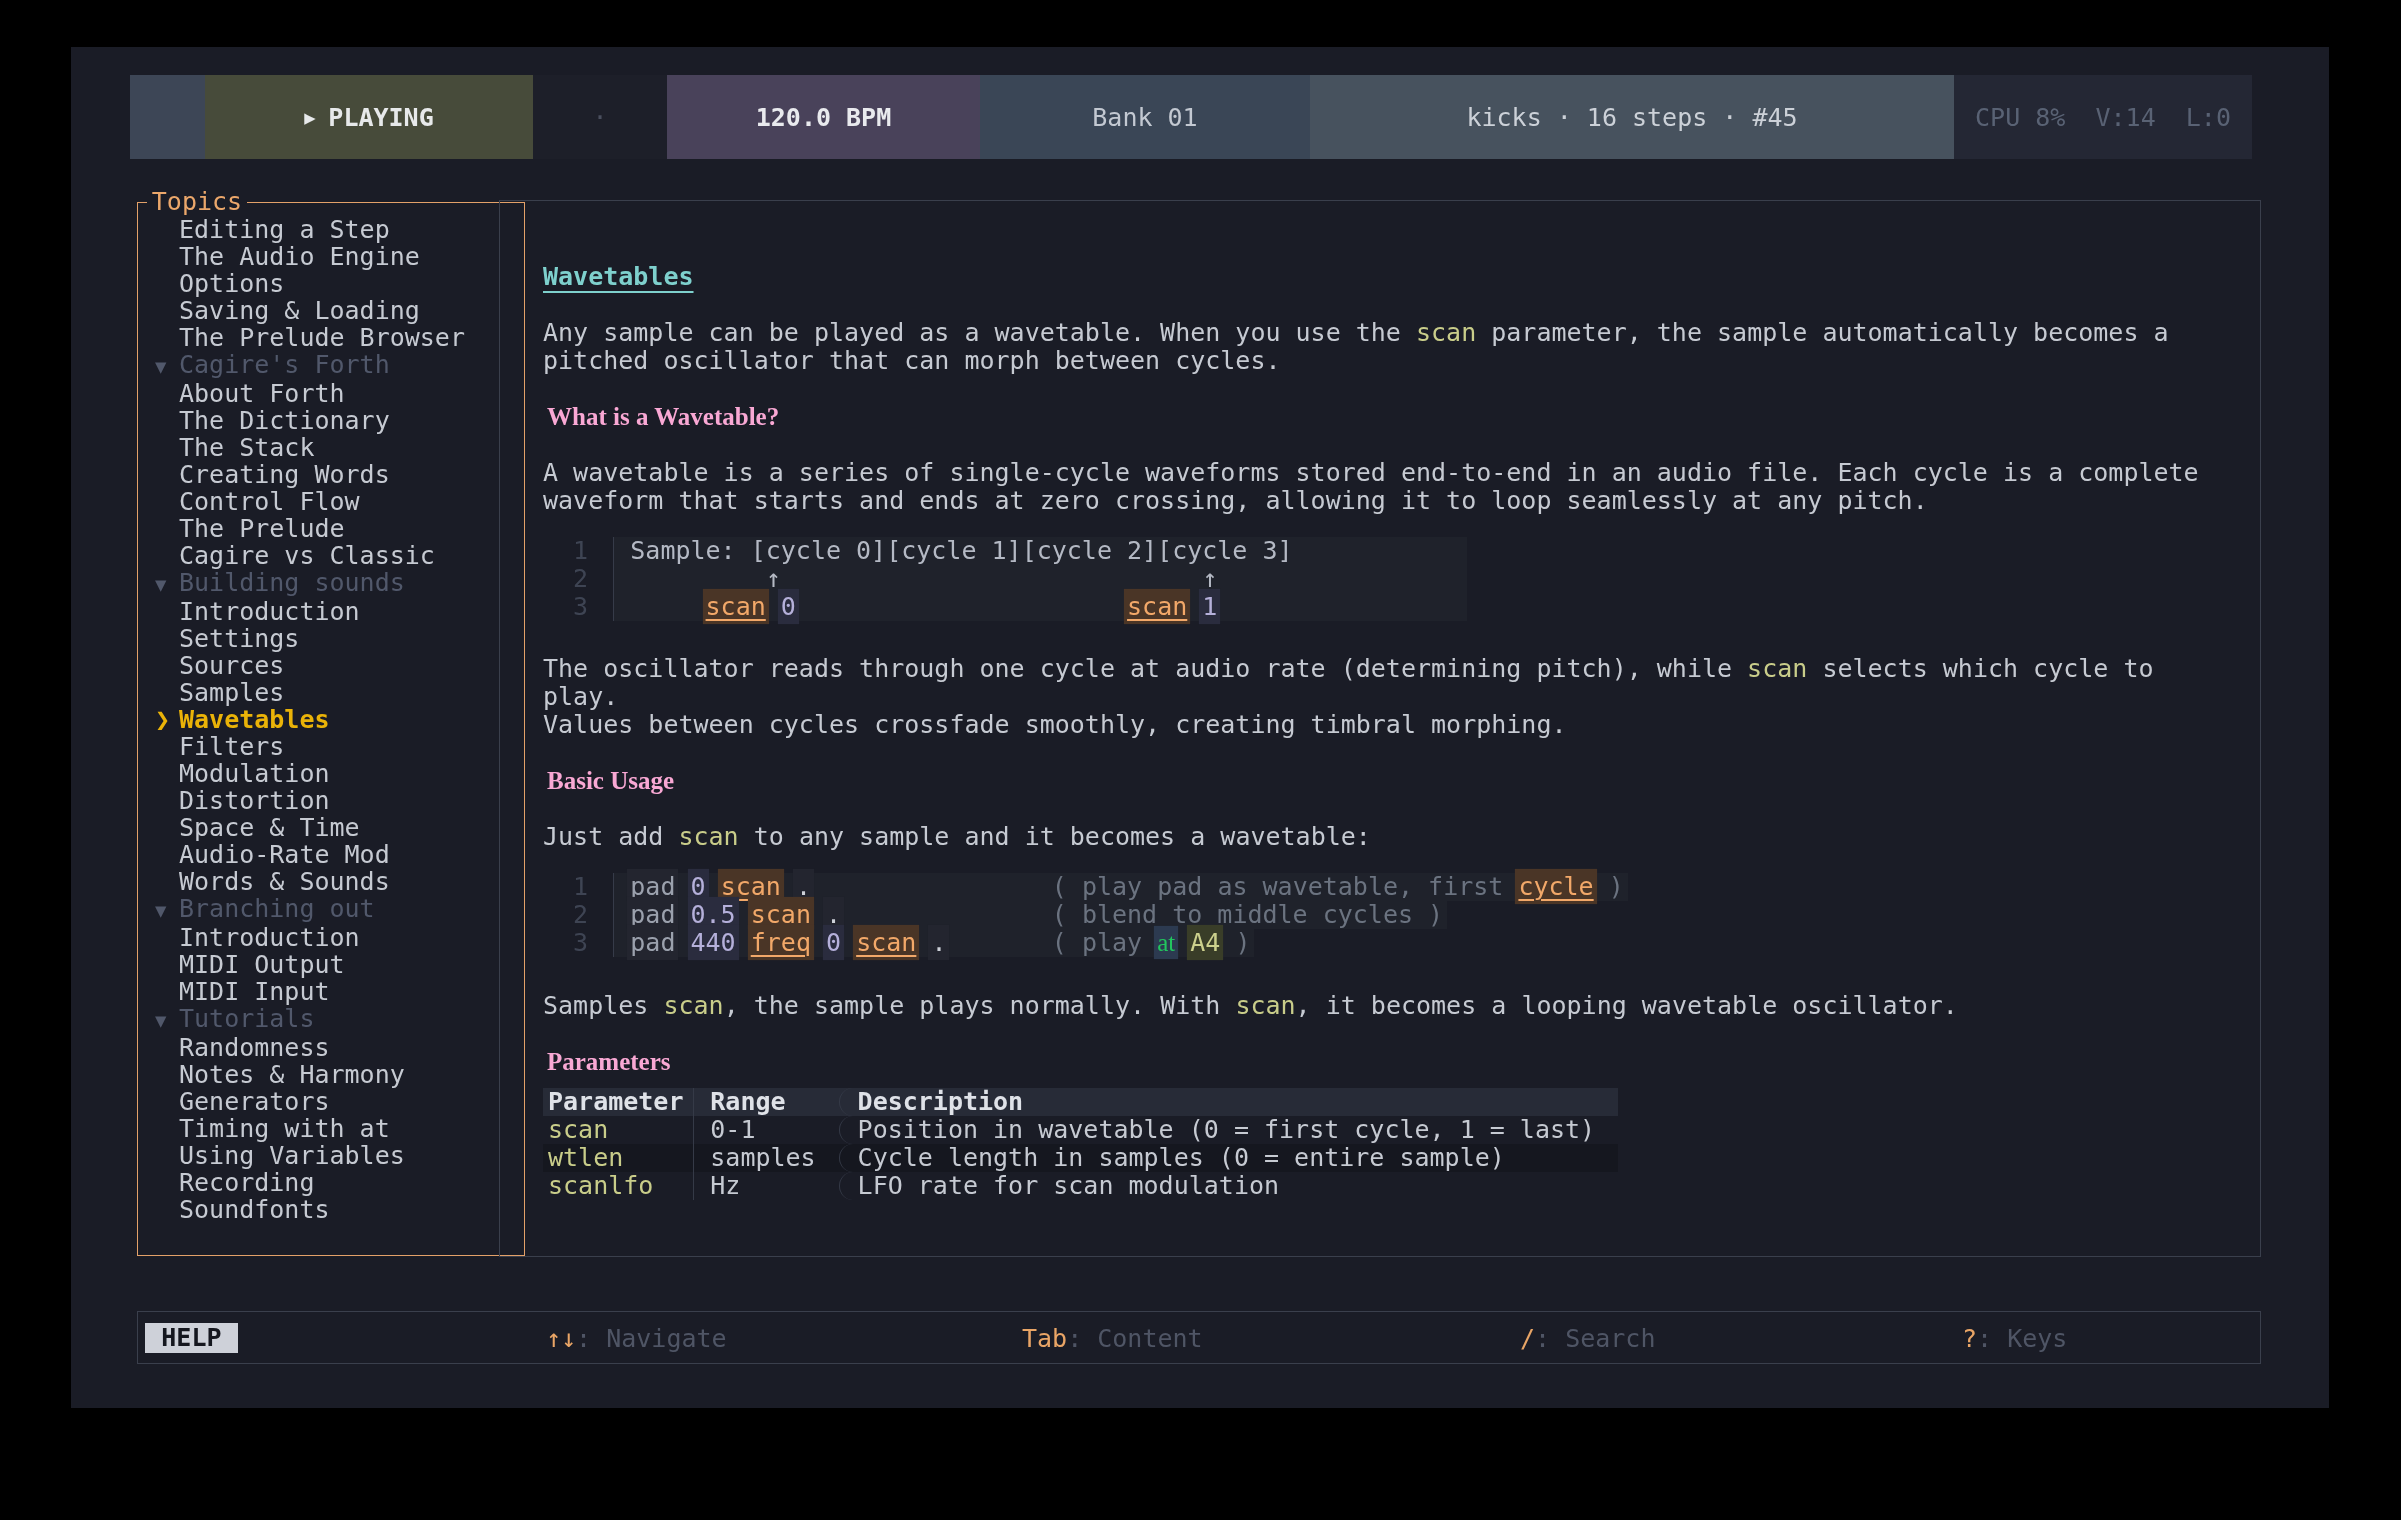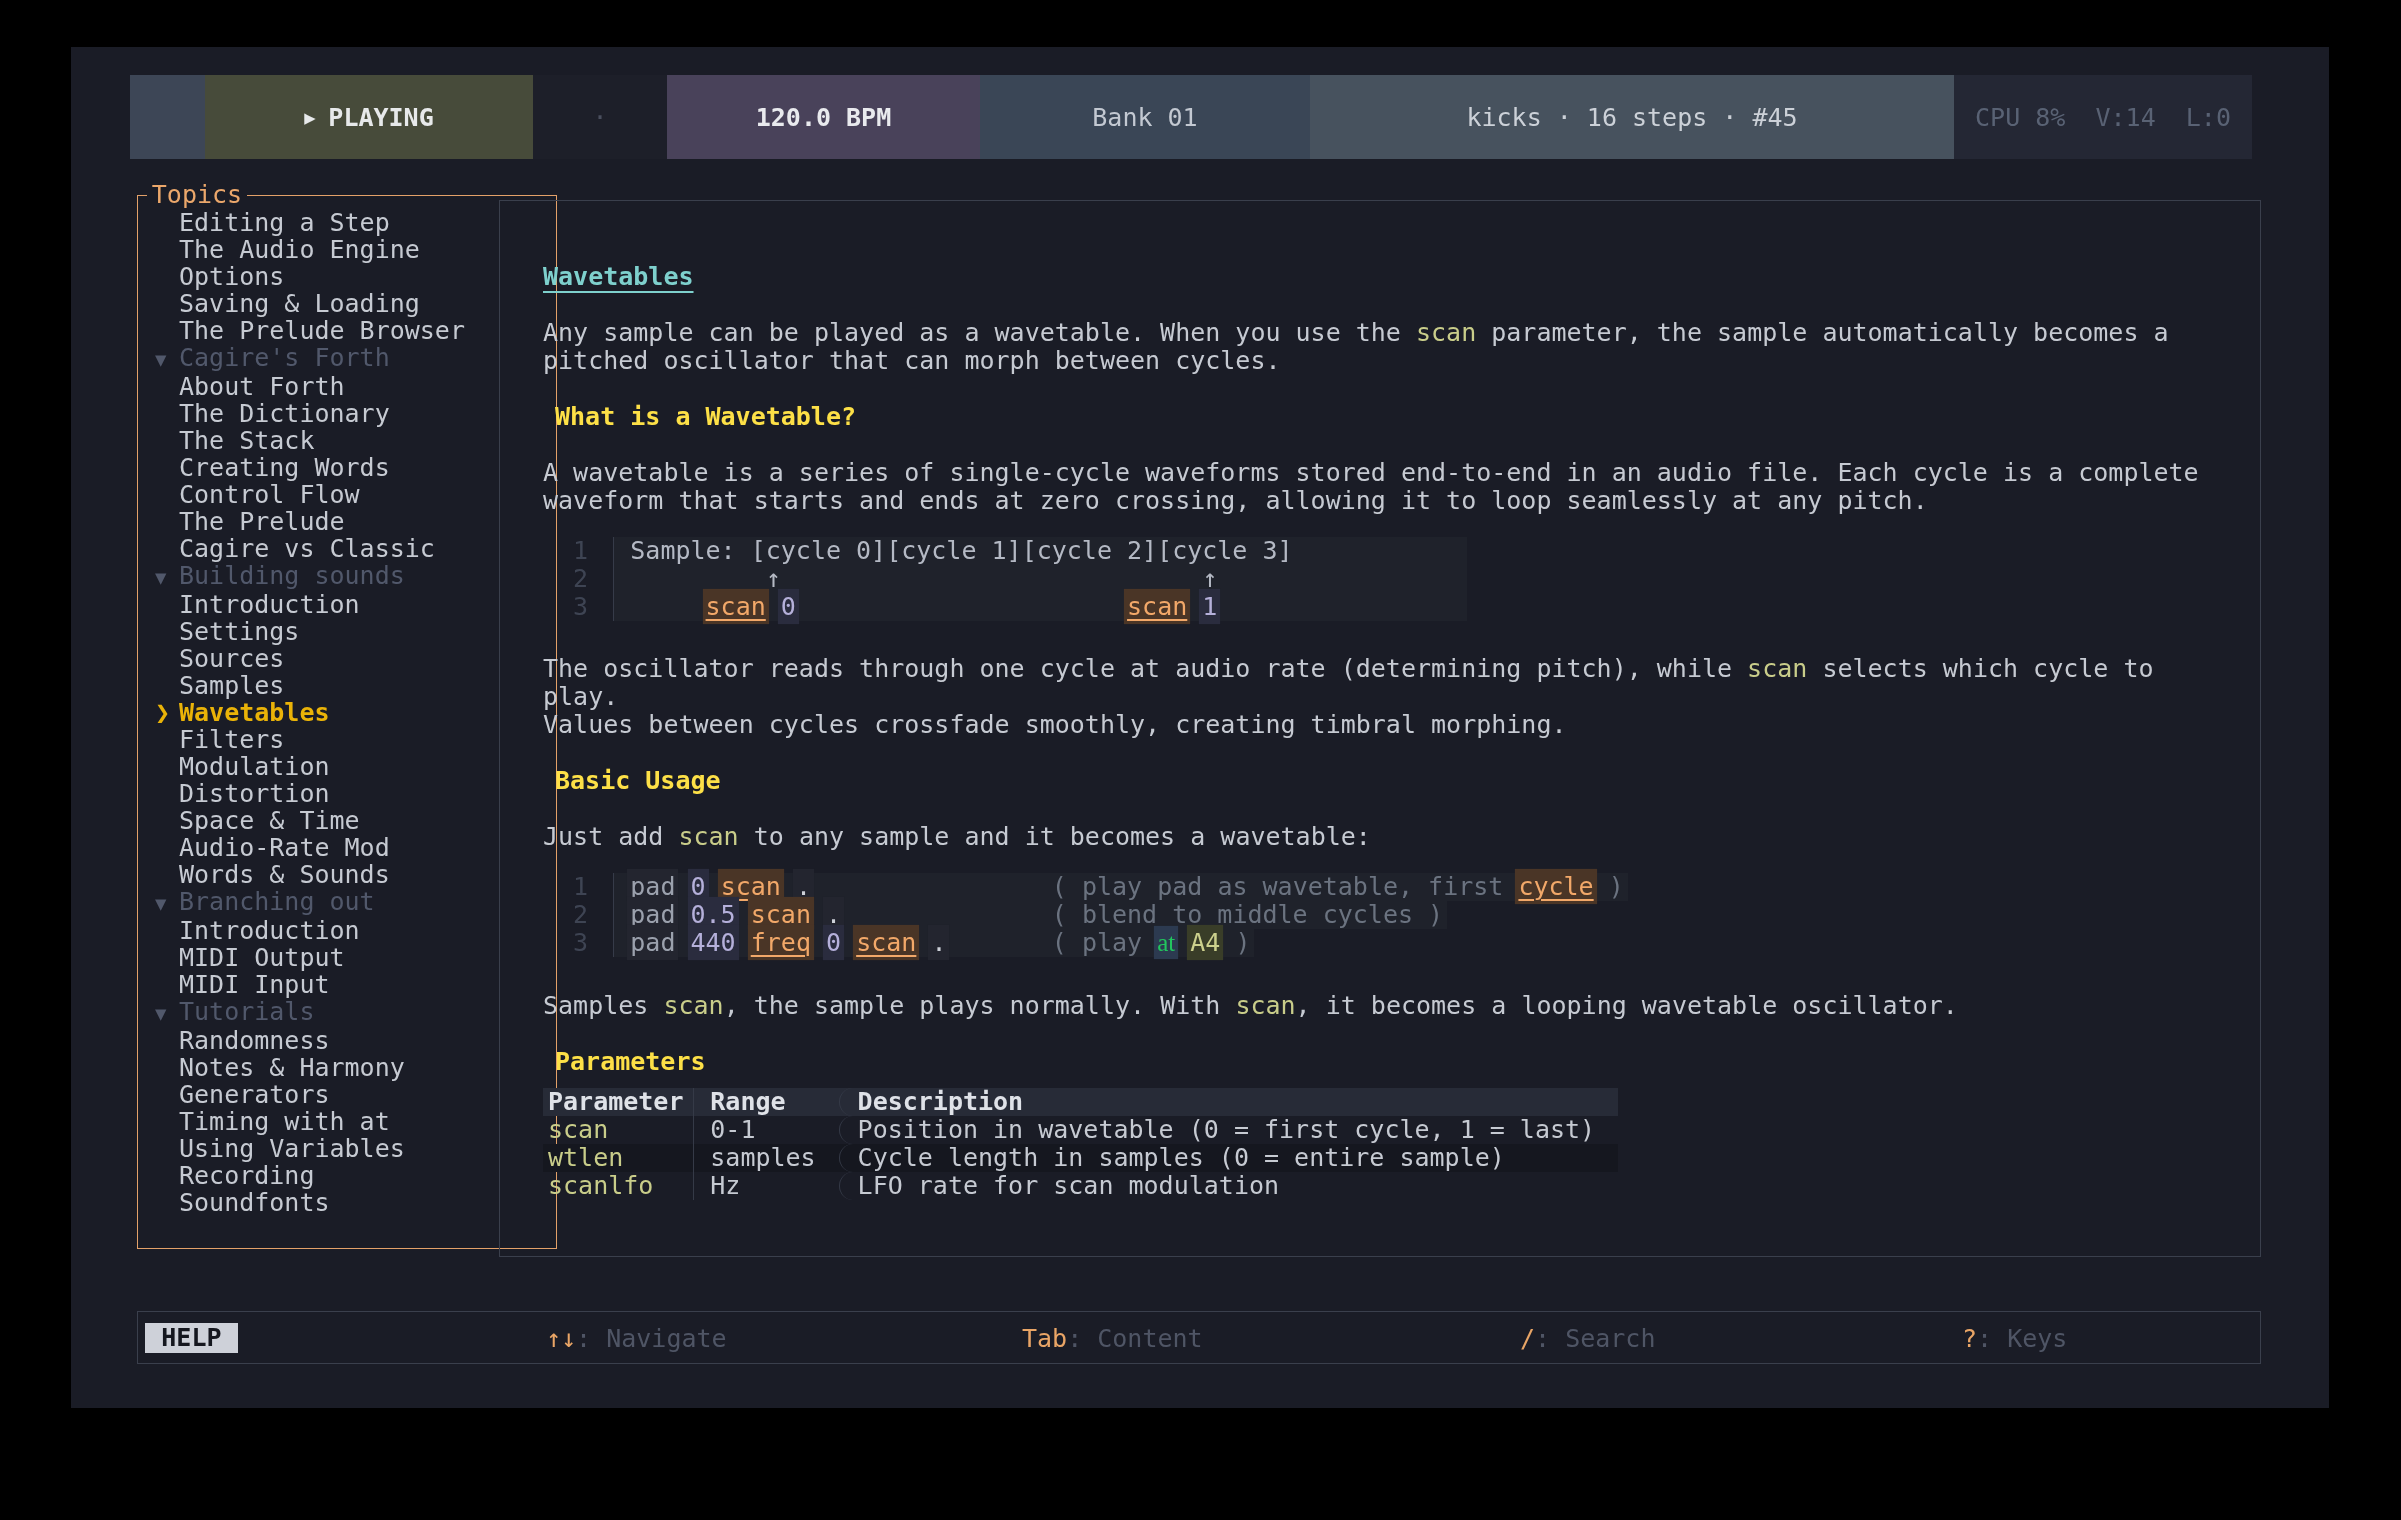--- a/index.html
+++ b/index.html
@@ -12,38 +12,38 @@
   .seg-spacer{width:75px;background:#3d4656;}
   .seg-playing{width:328px;background:#474b3a;color:#e7e9ea;font-weight:bold;gap:12.6px;}
   .seg-playing .picon{font-size:19px;}
   .seg-gap{width:134px;background:#1d1f29;color:#4a4f5e;}
   .seg-bpm{width:313px;background:#49425a;color:#e9eaee;font-weight:bold;}
   .seg-bank{width:330px;background:#3a4656;color:#c3c9d2;}
   .seg-pattern{width:644px;background:#47525e;color:#ccd1d8;}
   .seg-stats{width:298px;background:#242734;color:#596274;white-space:pre;}
 
   
-  .sidebar{position:absolute;left:66px;top:148px;width:420px;height:1054px;
+  .sidebar{position:absolute;left:66px;top:155px;width:388px;height:1054px;
     border:1.9px solid #e3a169;box-sizing:border-box;}
   .sidebar-title{position:absolute;top:-16.3px;left:8.8px;background:#1a1c26;padding:0 5px;
     color:#eba76b;font-size:25px;line-height:30px;}
   .sidebar-items{padding-top:12.6px;font-size:25px;line-height:27px;color:#c6cad2;}
   .side-item{padding-left:17px;white-space:pre;cursor:default;}
   .side-item .pfx{display:inline-block;width:24px;}
   .side-item.t-section{color:#51586b;}
   .side-item.t-section .pfx{font-size:19px;}
   .side-item.t-selected{color:#eab308;font-weight:bold;}
 
   
   .content{position:absolute;left:428px;top:153px;width:1762px;height:1057px;
     border:1.3px solid #3a3f4c;box-sizing:border-box;overflow:hidden;}
   .content-inner{padding:62px 43px 0;font-size:25px;line-height:28px;color:#c6cad2;}
   .doc-title{color:#7ed0cd;font-weight:bold;text-decoration:underline;
     text-decoration-thickness:1.9px;text-underline-offset:6.3px;margin:0;}
-  .h-orange{color:#fde047;font-weight:bold;margin:28px 12px 0;}
+  .h-orange{color:#f9a8d4;font-weight:bold;margin:28px 4px 0;font-family:Liberation Serif, serif;}
   .para{margin:28px 0 0;white-space:pre-wrap;}
   .inline-scan{color:#c9cd8a;}
 
   
   .codeblock{margin:15.7px 0 0;padding:6.3px 0;}
   .crow{display:flex;line-height:28px;}
   .gut{width:45px;text-align:right;color:#3e4453;flex:none;}
   .cline{border-left:1.3px solid #363b49;margin-left:25px;padding-left:16.3px;white-space:pre;}
   .cb1 .cline{background:#1f222b;width:854px;box-sizing:border-box;}
   .cb2 .cline{background:#1f222b;width:fit-content;padding-right:3.8px;}

